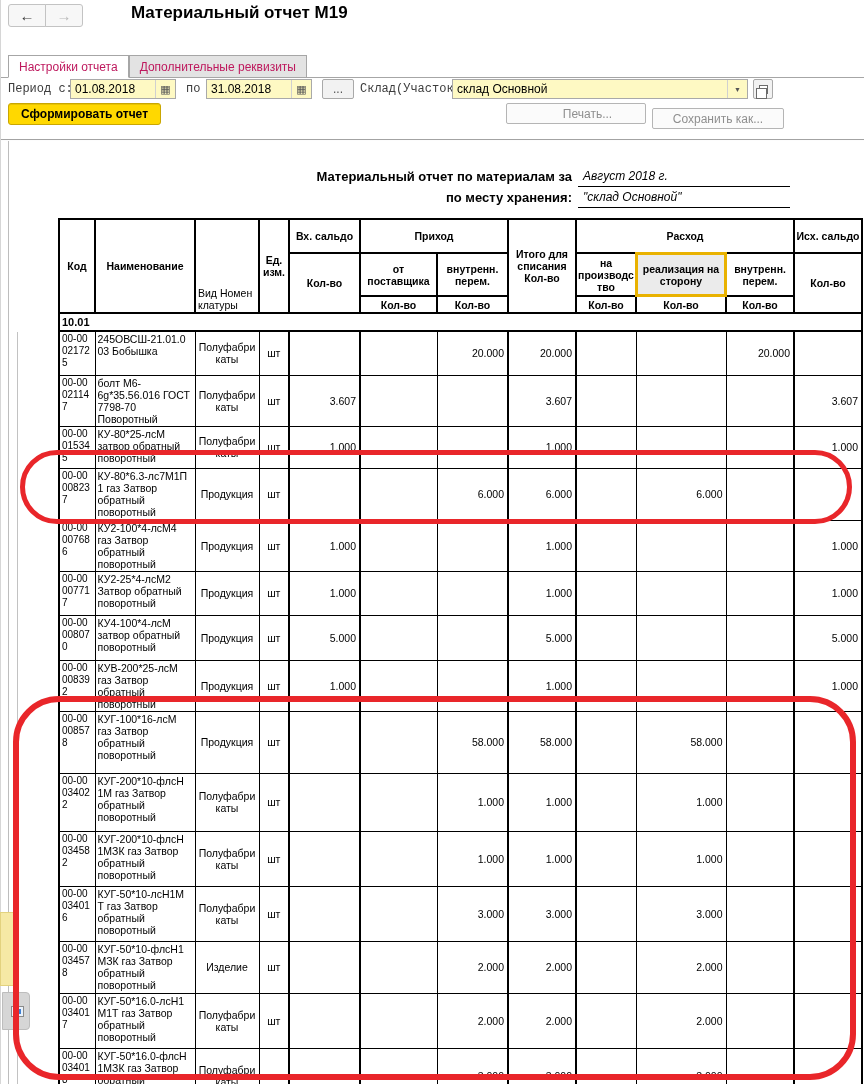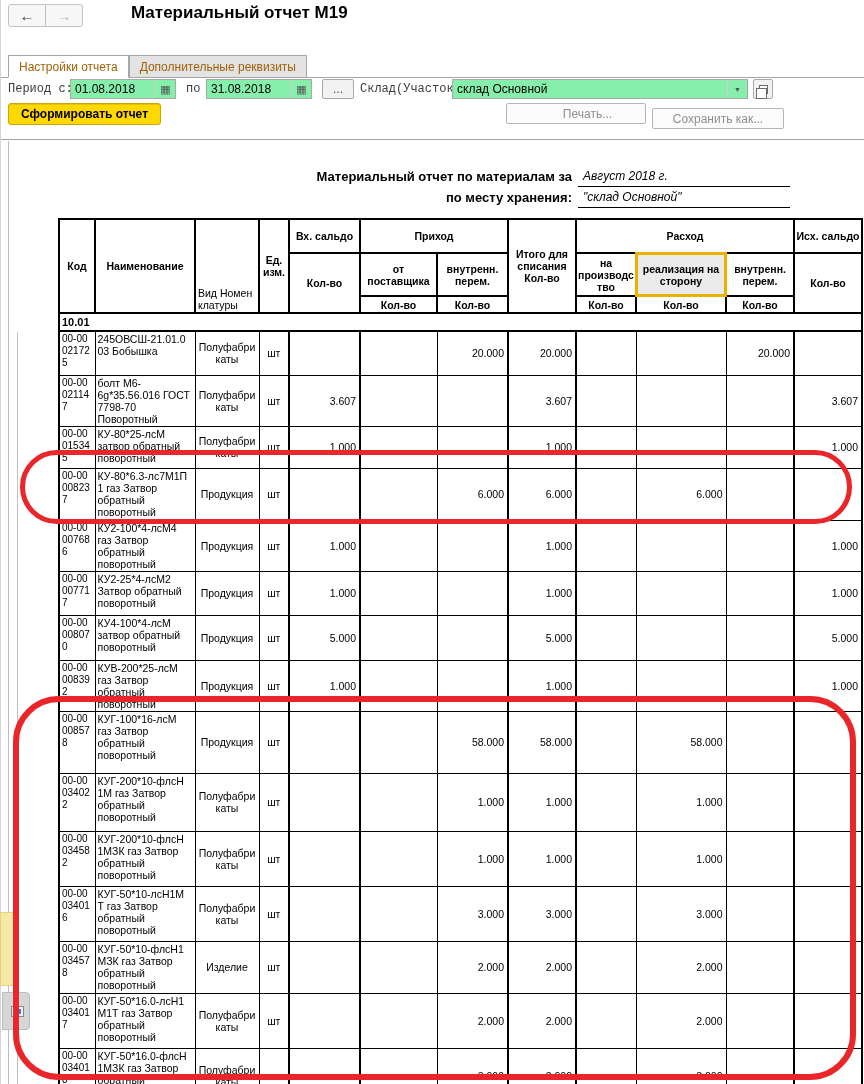--- a/index.html
+++ b/index.html
@@ -11,27 +11,27 @@
   .navgrp { left:8px; top:4px; display:flex; }
   .navbtn { width:38px; height:23px; border:1px solid #c3c3c3; background:#f7f7f7;
     display:flex; align-items:center; justify-content:center; font-size:15px; }
   .navbtn.back { border-radius:3px 0 0 3px; color:#3a3a3a; font-weight:bold; }
   .navbtn.fwd  { border-radius:0 3px 3px 0; color:#b9b9b9; margin-left:-1px; }
   .wintitle { left:131px; top:3px; font-size:17px; font-weight:bold; }
 
   
   .tabs { left:8px; top:55px; display:flex; z-index:2; }
   .tab { height:23px; padding:0 10px; font-size:12px; display:flex; align-items:center;
-    border:1px solid #a6a6a6; background:#e3e3e3; color:#a16207; }
+    border:1px solid #a6a6a6; background:#e3e3e3; color:#be185d; }
   .tab.active { background:#fff; border-bottom:1px solid #fff; }
   .tabline { left:0; top:77px; width:864px; height:0; border-top:1px solid #a6a6a6; }
 
   
   .lbl { font-size:12px; color:#3c3c3c; line-height:20px;font-family:Liberation Mono, monospace; }
-  .field { border:1px solid #a9a9a9; background:#86efac; height:20px; display:flex;
+  .field { border:1px solid #a9a9a9; background:#fef9c3; height:20px; display:flex;
     align-items:center; font-size:12px; }
   .field .val { padding:0 4px; flex:1; white-space:nowrap; overflow:hidden; }
   .icbtn { width:20px; height:18px; display:flex; align-items:center; justify-content:center;
     color:#555; border-left:1px solid #d0d0d0; font-size:11px; }
   .btn3d { border:1px solid #a9a9a9; background:#f2f2f2; border-radius:2px; font-size:12px;
     color:#555; display:flex; align-items:center; justify-content:center; }
   .copyicon { position:relative; width:9px; height:9px; border:1px solid #6b6b6b; background:#fff; }
   .copyicon::before { content:""; position:absolute; left:-4px; top:2px; width:9px; height:9px;
     border:1px solid #6b6b6b; background:#fff; }
 

